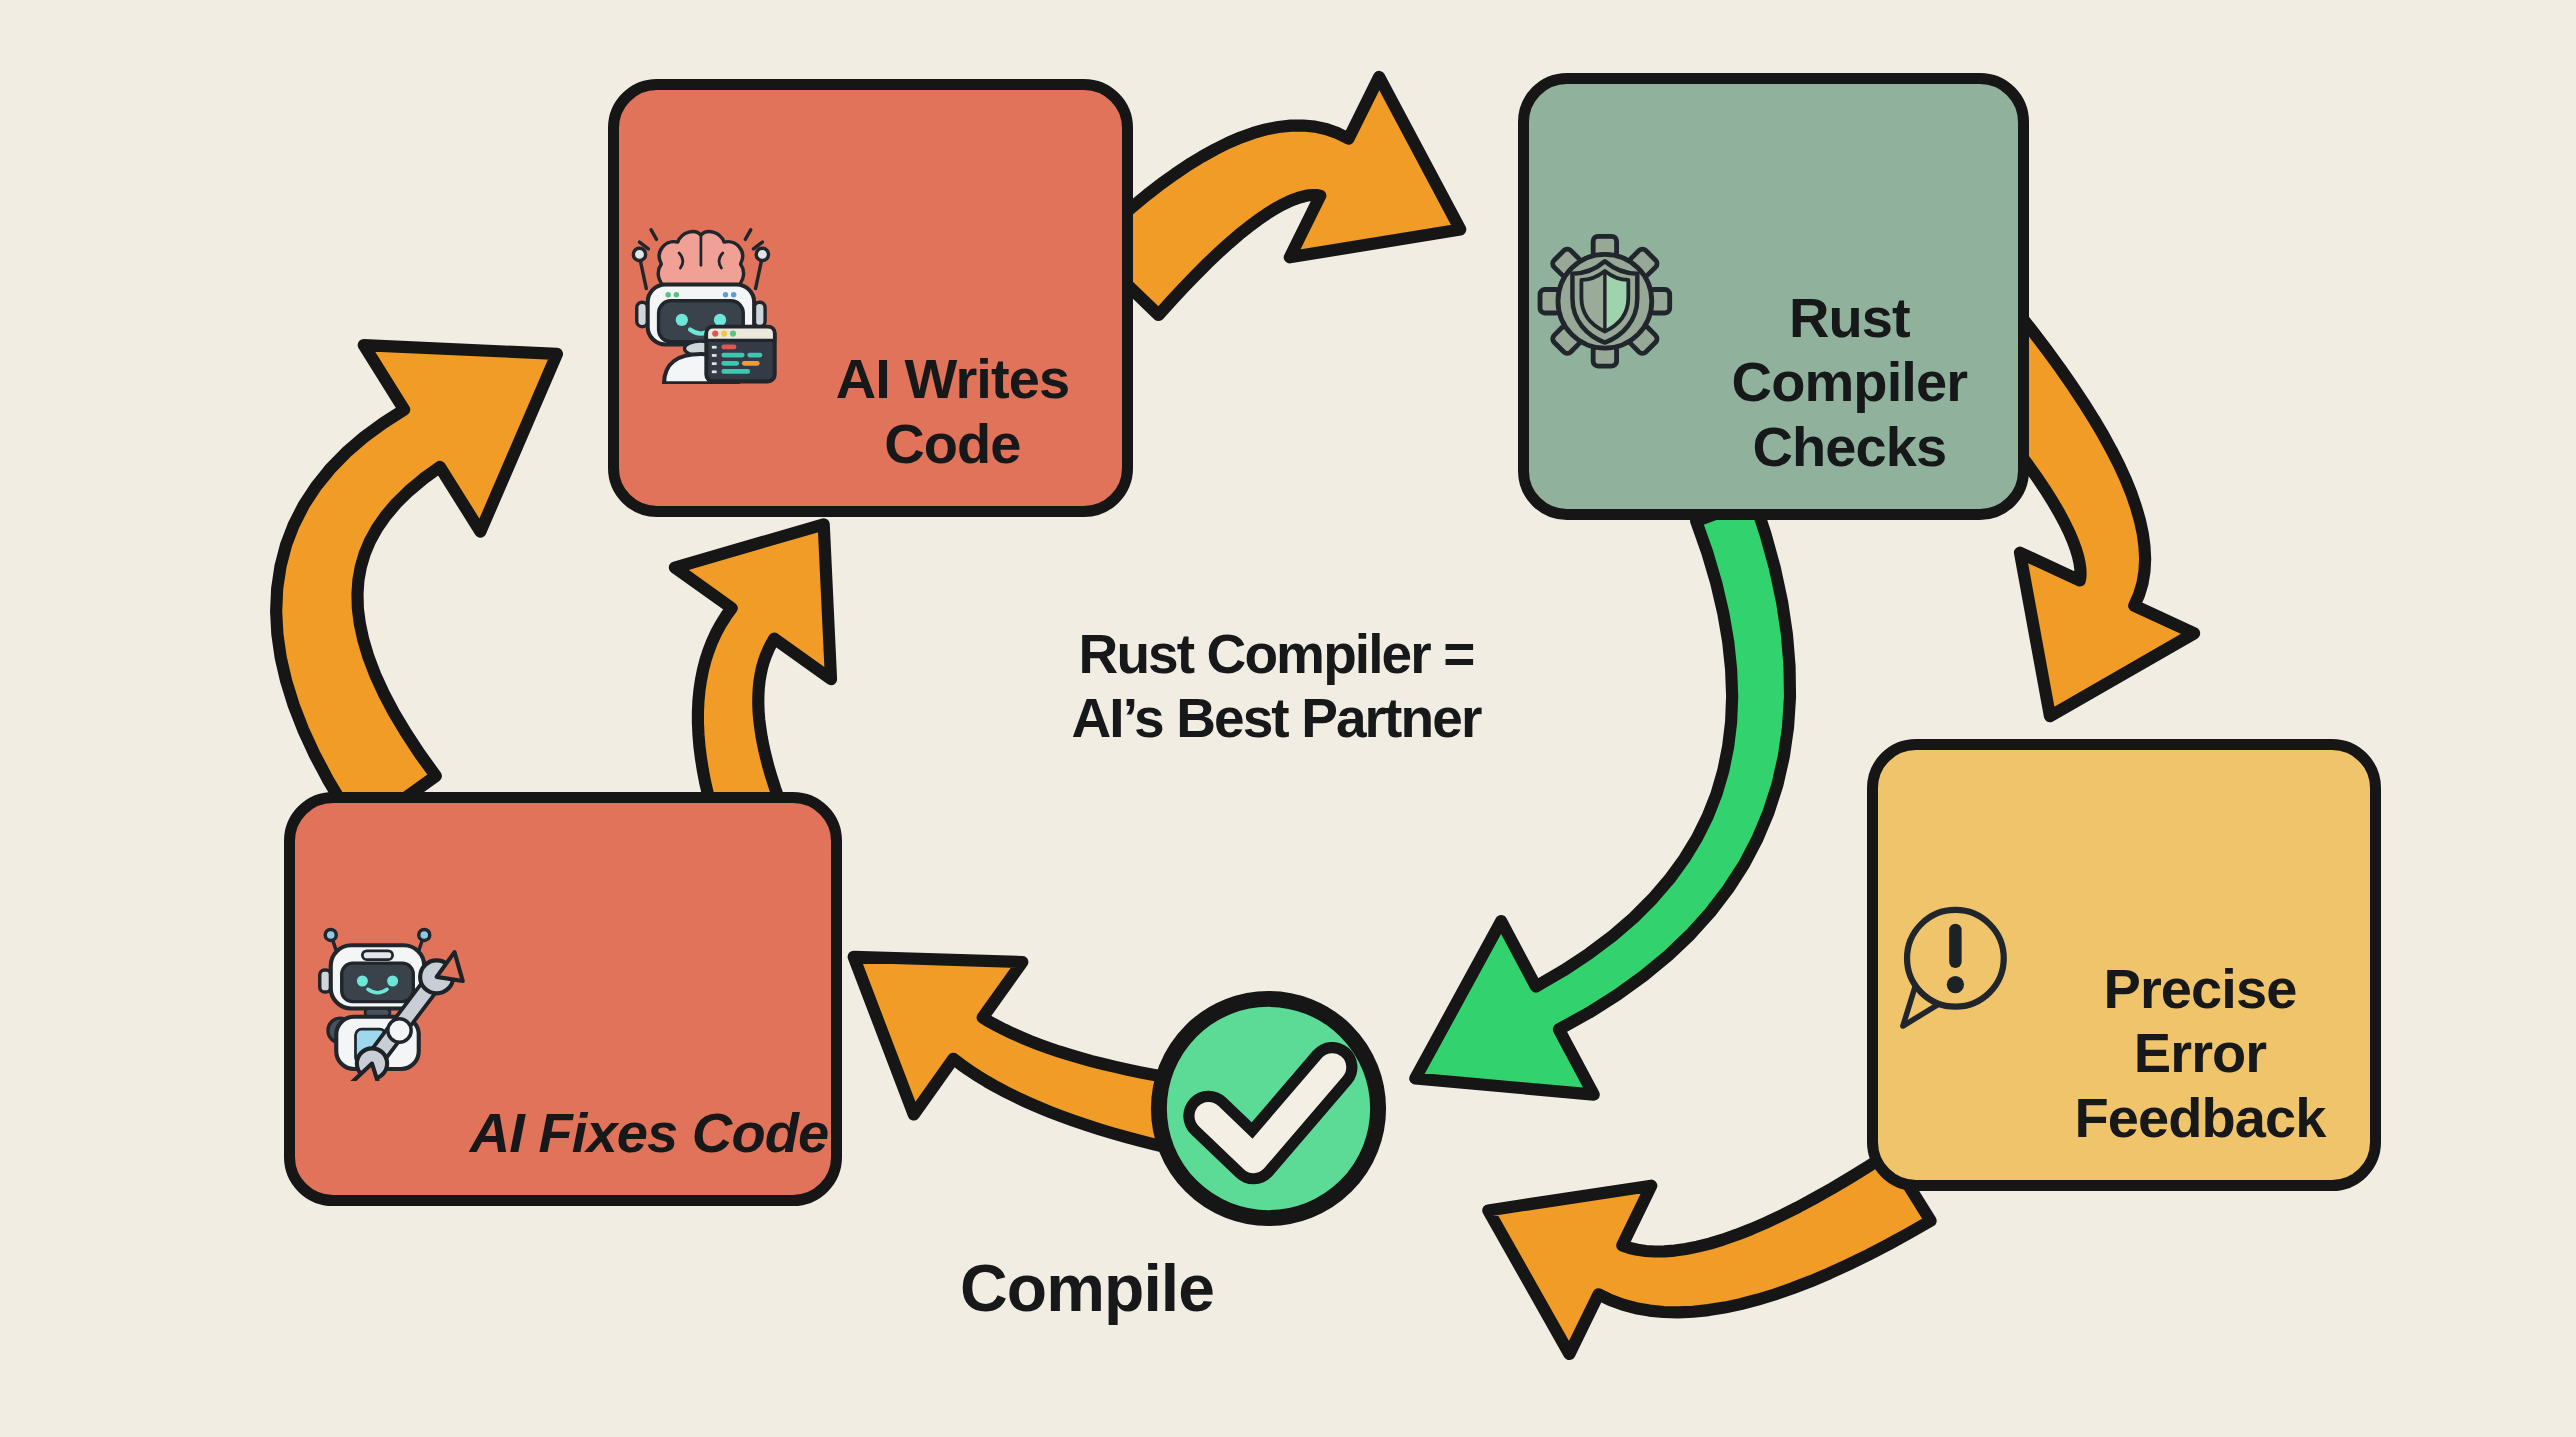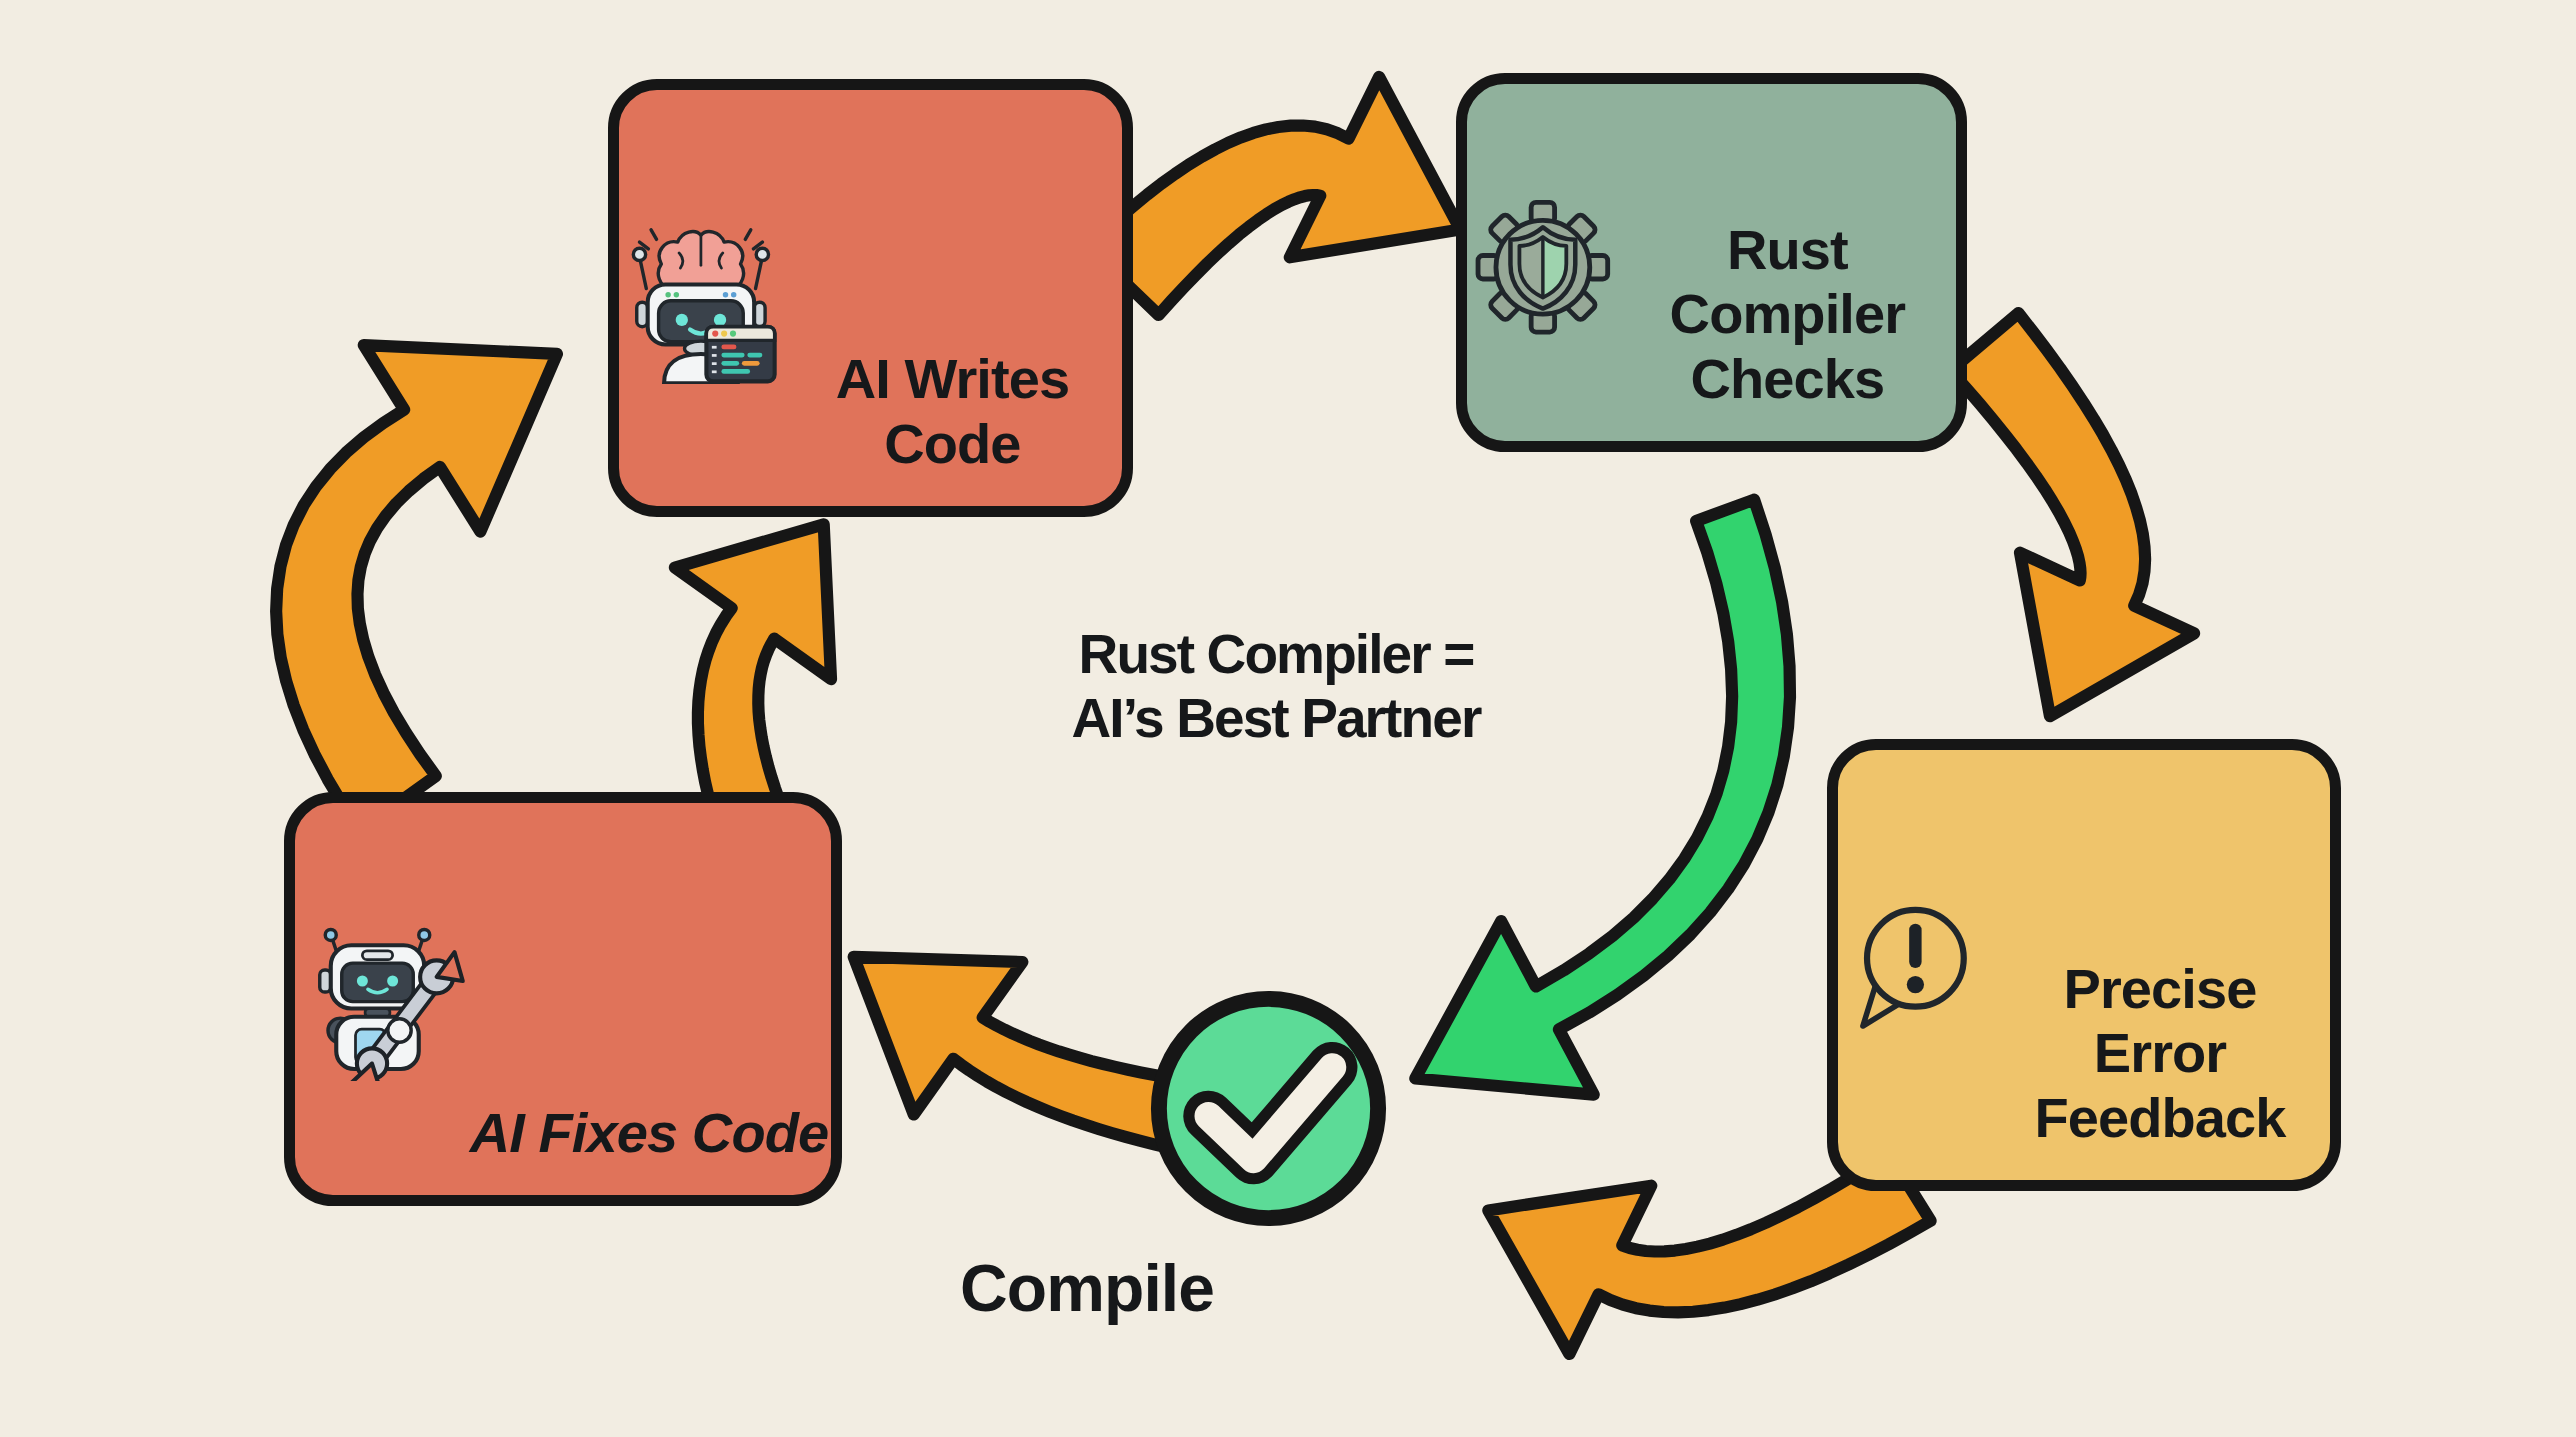--- a/index.html
+++ b/index.html
@@ -2,22 +2,22 @@
 <html style="font-size:15px"><head>
 <meta charset="utf-8">
 <style>
   html,body{margin:0;padding:0;background:#e8e3d8;}
   #canvas{position:relative;width:2576px;height:1438px;background:#f2ede2;overflow:hidden;
           font-family:"Liberation Sans",sans-serif;}
   #arrows-layer{position:absolute;left:0;top:0;width:2576px;height:1438px;}
   .node{position:absolute;border:11.2px solid #161616;border-radius:49px;box-sizing:border-box;
         display:flex;flex-direction:row;align-items:center;}
   #node-writes  {left:608px;  top:79px;  width:525px; height:438px; background:#e0735a; padding-top:11.2px;}
-  #node-checks  {left:1456px; top:73px;  width:511px; height:379px; background:#90b19c; padding-top:11px;}
-  #node-feedback{left:1827px; top:739px; width:514px; height:452px; background:#efc46b; }
+  #node-checks  {left:1518px; top:73px;  width:511px; height:447px; background:#90b19c; padding-top:11px;}
+  #node-feedback{left:1867px; top:739px; width:514px; height:452px; background:#efc46b; }
   #node-fixes   {left:284px;  top:792px; width:558px; height:414px; background:#e0735a; padding-top:9.4px;font-style:italic;}
   .nlabel{margin-top:auto;padding-bottom:30px;font-weight:bold;font-size:56px;line-height:1.15;
           color:#16181a;text-align:center;letter-spacing:-0.9px;width:100%;}
   #center-title{position:absolute;left:848px;top:623px;width:856px;text-align:center;
                 font-weight:bold;font-size:55px;line-height:1.16;color:#16181a;letter-spacing:-1.9px;}
   #success-badge{position:absolute;left:1128px;top:968px;width:281px;height:281px;}
   #success-label{position:absolute;left:960px;top:1251px;width:655px;
                  font-weight:bold;font-size:66px;line-height:1.13;color:#16181a;letter-spacing:-0.9px;}
   svg{display:block;}
 </style>

